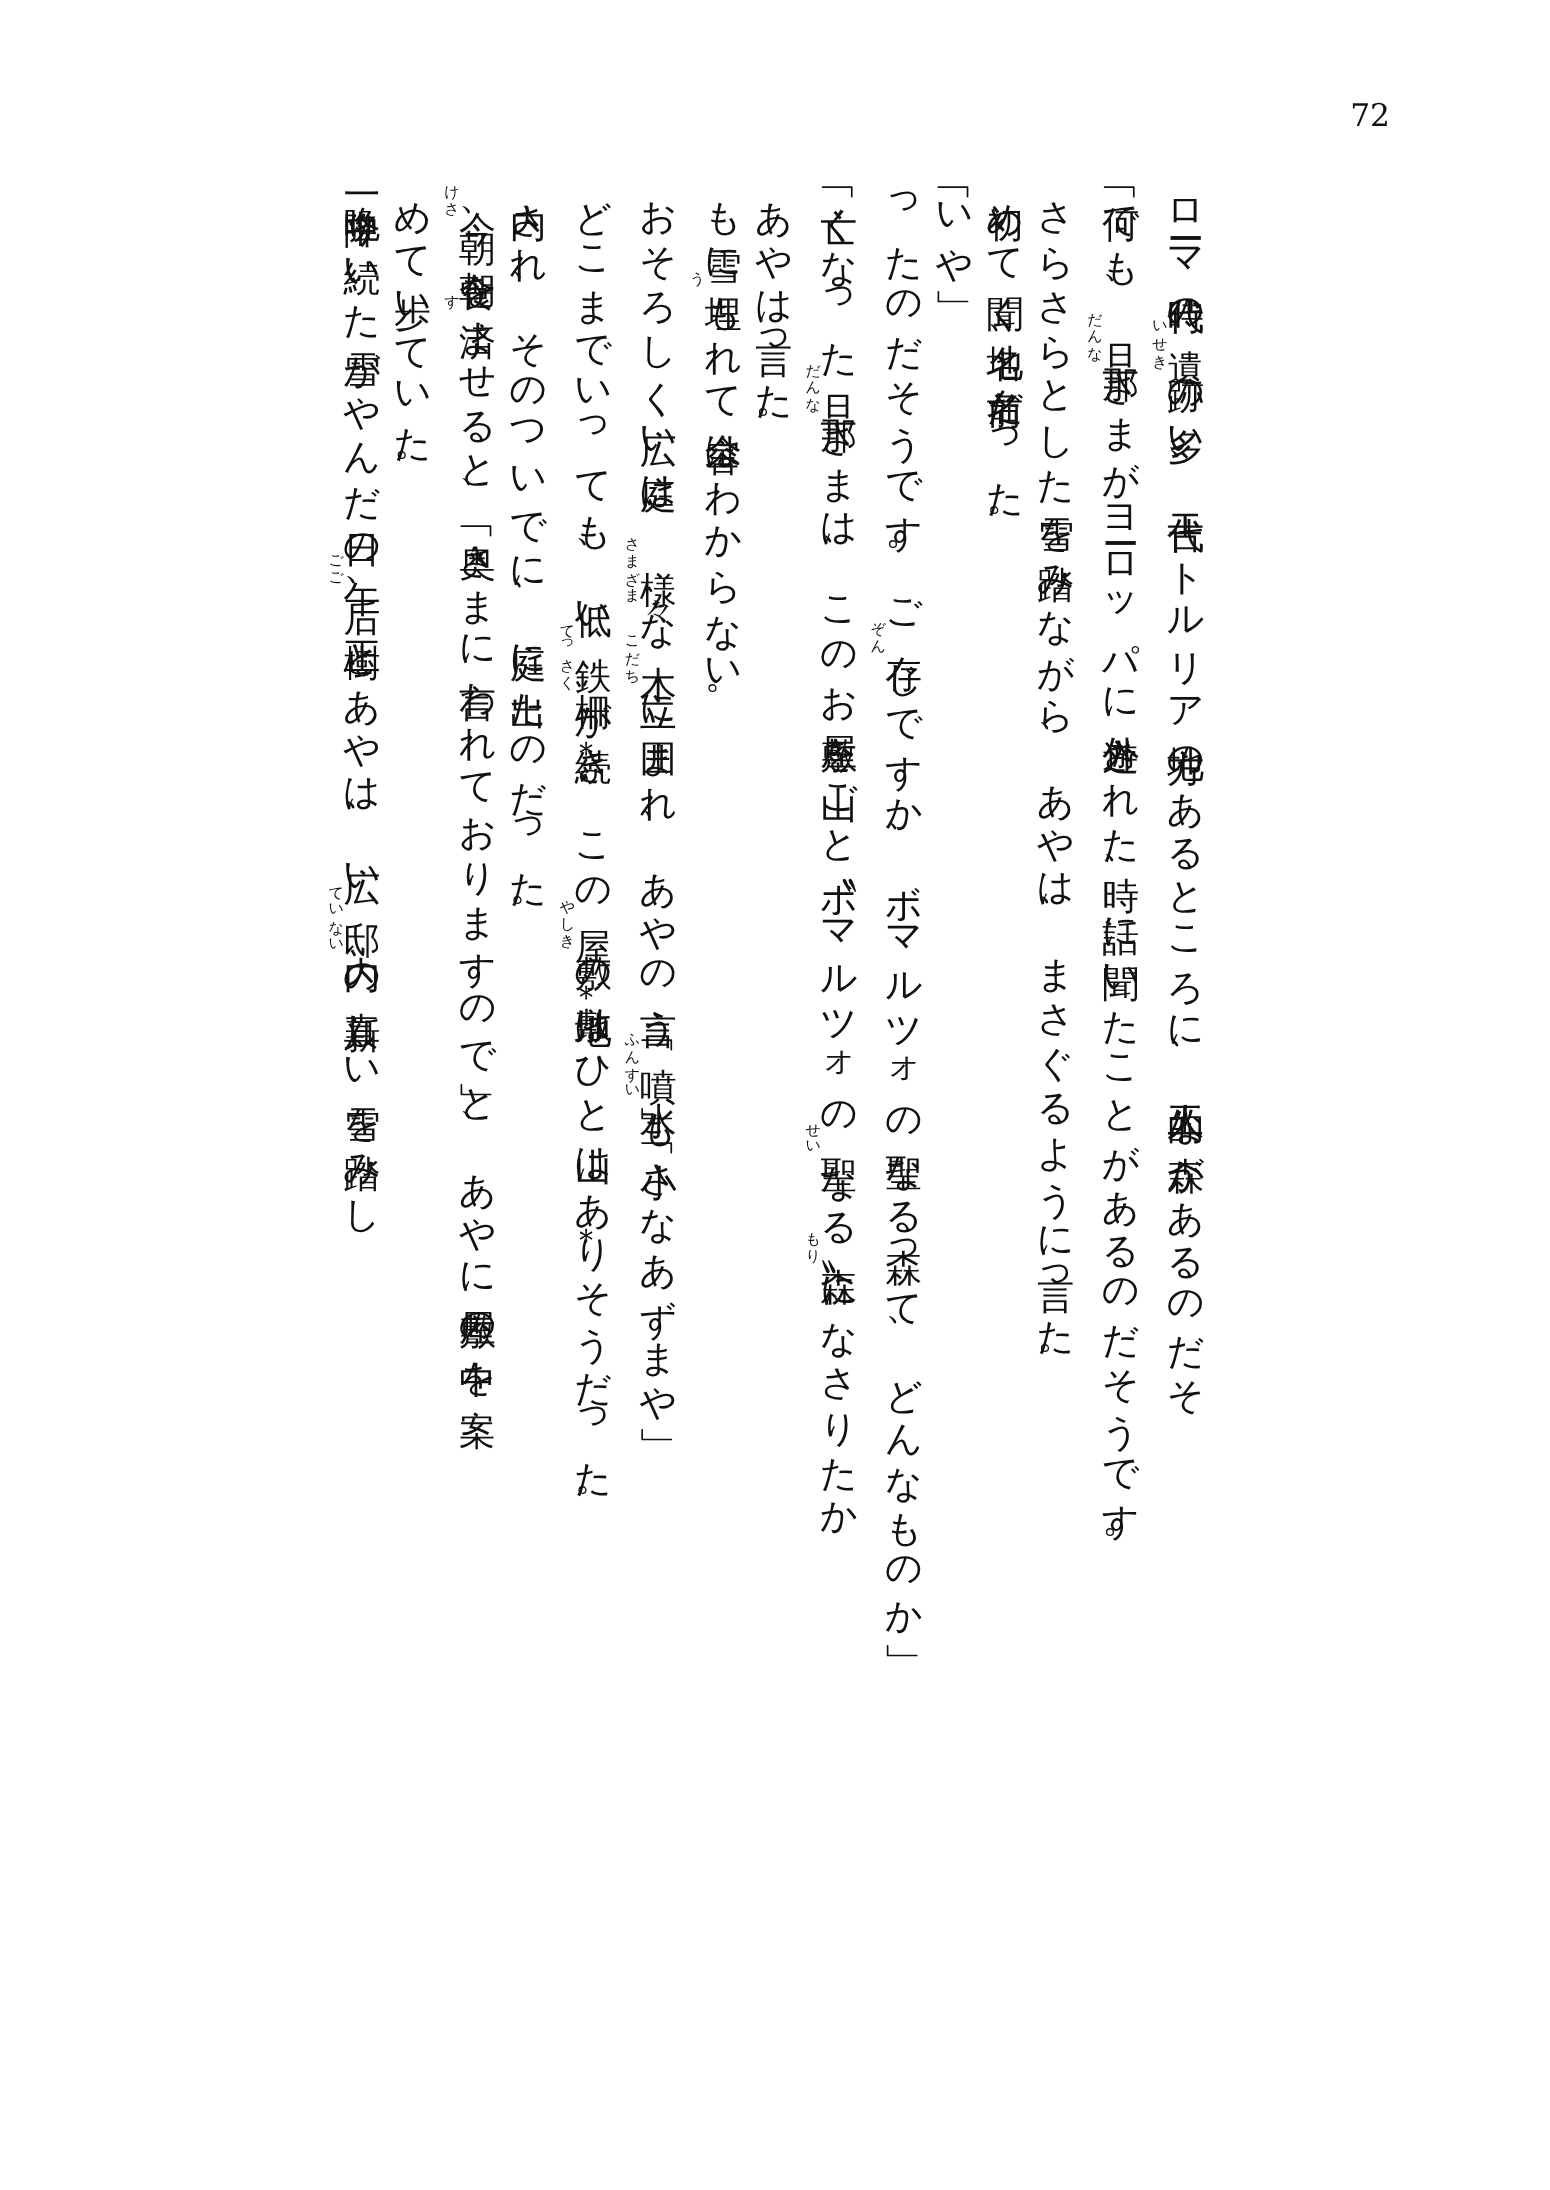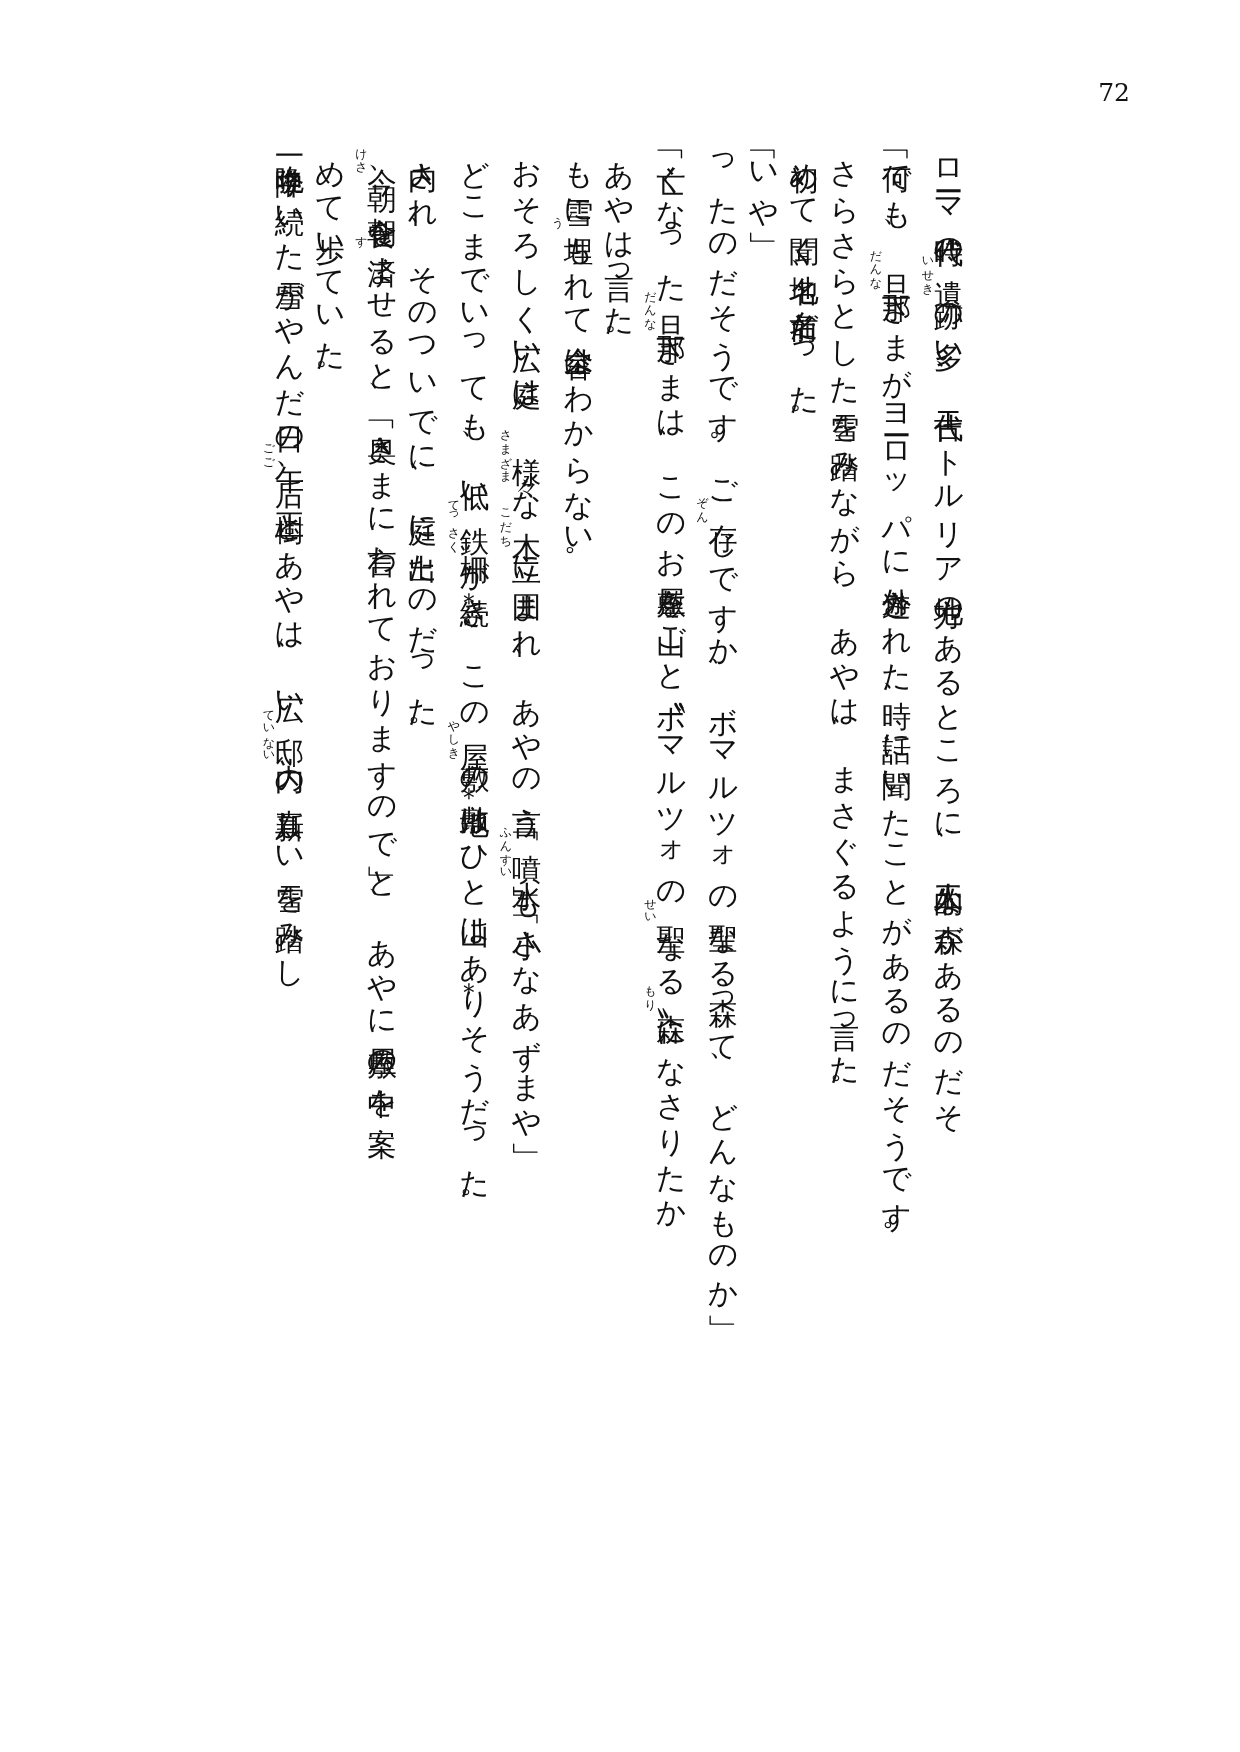--- a/index.html
+++ b/index.html
@@ -15,21 +15,21 @@
     position: relative;
     overflow: hidden;
   }
   .page {
     position: absolute;
     inset: 0;
   }
   .page-number {
     position: absolute;
     top: 78px;
-    right: 110px;
+    right: 128px;
     font-size: 25px;
     font-family: "DejaVu Serif", "Liberation Serif", serif;
     color: #111;
     letter-spacing: 0;
   }
   
   .body-text {
     position: absolute;
     top: 140px;
     right: 108px;

